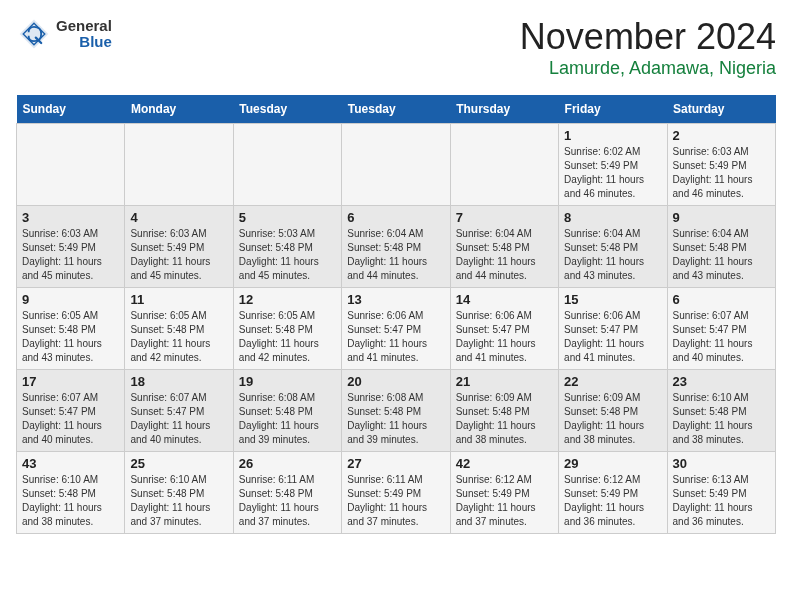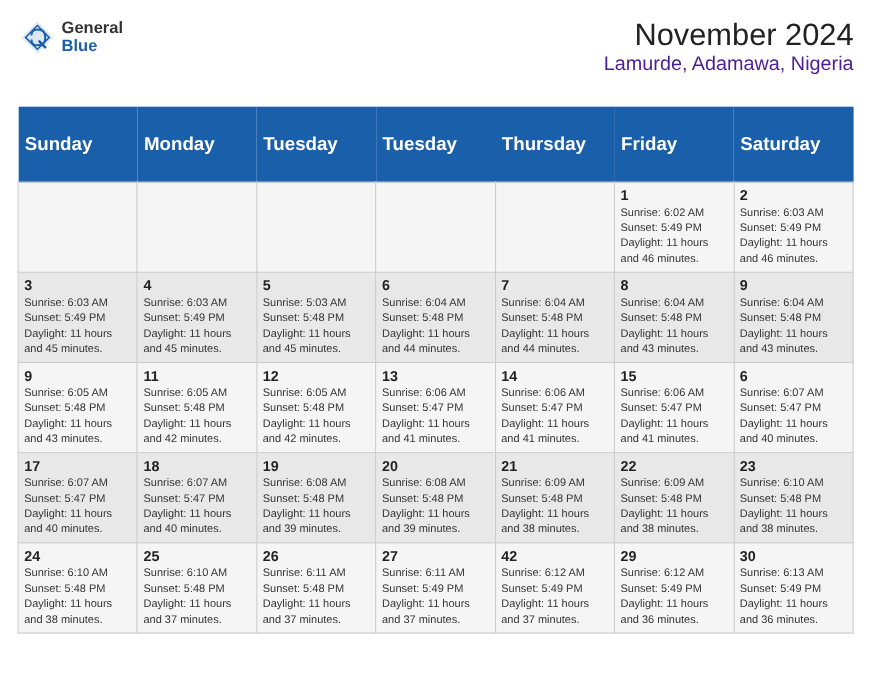--- a/index.html
+++ b/index.html
@@ -7,68 +7,69 @@
       font-family: Arial, sans-serif;
       background: #fff;
       width: 792px;
       min-height: 612px;
       padding: 16px;
     }
     .header-area {
       display: flex;
       justify-content: space-between;
       align-items: flex-start;
-      margin-bottom: 28px;
+      margin-bottom: 16px;
     }
     .logo {
       display: flex;
       align-items: center;
       gap: 4px;
     }
     .logo-text {
       display: flex;
       flex-direction: column;
       line-height: 1.1;
     }
     .logo-general {
       font-size: 15px;
       font-weight: bold;
       color: #333;
     }
     .logo-blue {
       font-size: 15px;
       font-weight: bold;
       color: #1a5faa;
+      text-align: right;
     }
     .logo-icon {
       width: 36px;
       height: 36px;
     }
     .title-area {
       text-align: right;
     }
     .month-title {
-      font-size: 28px;
+      font-size: 36px;
       font-weight: normal;
       color: #222;
     }
     .location-title {
       font-size: 18px;
-      color: #4c1d95;
+      color: #15803d;
     }
     table {
       width: 100%;
       border-collapse: collapse;
     }
     thead tr th {
       background-color: #1a5faa;
       color: #fff;
       text-align: left;
-      padding: 24px 6px;
-      font-size: 17px;
+      padding: 7px 6px;
+      font-size: 12px;
       font-weight: bold;
     }
     tbody tr td {
       border: 1px solid #ccc;
       vertical-align: top;
       padding: 4px 5px;
       font-size: 10.5px;
       color: #222;
       min-height: 80px;
       width: 14.28%;
@@ -275,21 +276,21 @@
         </td>
         <td>
           <span class="day-number">23</span>
           <div class="day-info">Sunrise: 6:10 AM
 Sunset: 5:48 PM
 Daylight: 11 hours and 38 minutes.</div>
         </td>
       </tr>
       <tr>
         <td>
-          <span class="day-number">24</span>
+          <span class="day-number">43</span>
           <div class="day-info">Sunrise: 6:10 AM
 Sunset: 5:48 PM
 Daylight: 11 hours and 38 minutes.</div>
         </td>
         <td>
           <span class="day-number">25</span>
           <div class="day-info">Sunrise: 6:10 AM
 Sunset: 5:48 PM
 Daylight: 11 hours and 37 minutes.</div>
         </td>

